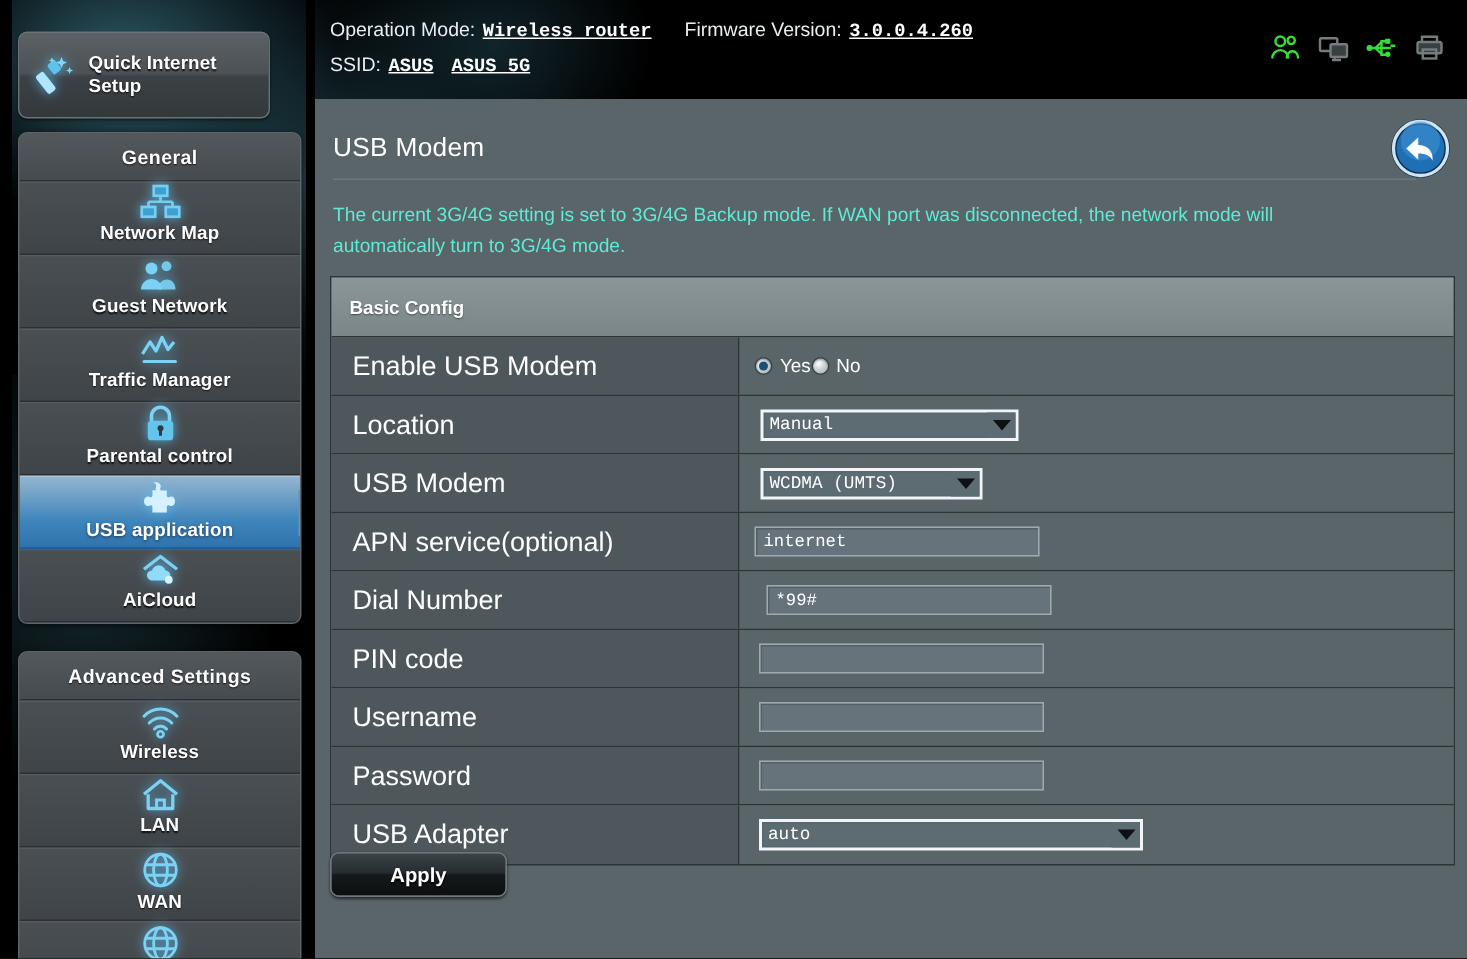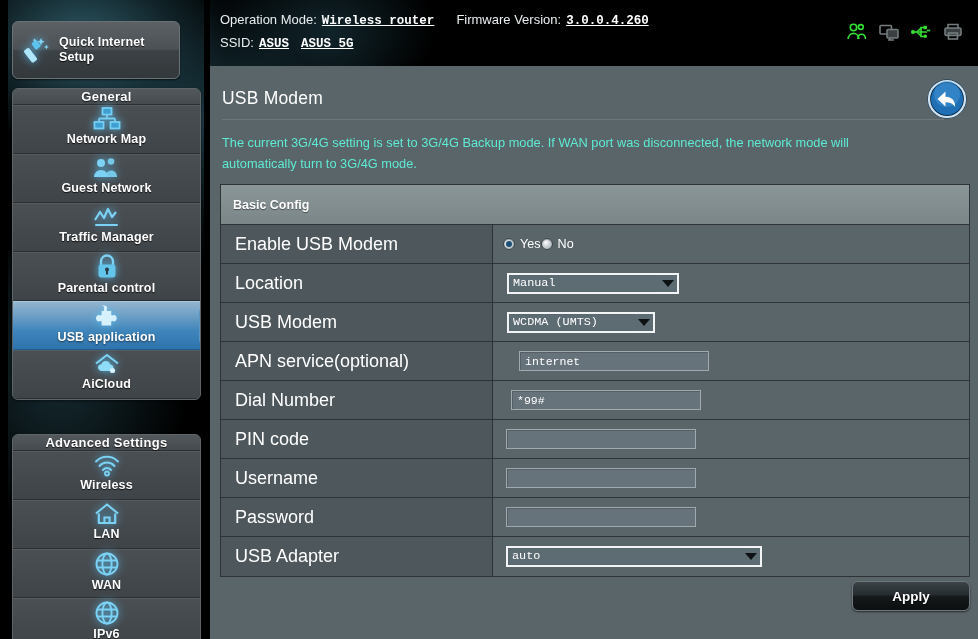--- a/index.html
+++ b/index.html
@@ -71,21 +71,21 @@
     border-radius: 6px;
     background: #43484c;
     border: 1px solid #5e6468;
     overflow: hidden;
     box-shadow: 0 1px 3px rgba(0,0,0,0.55);
   }
   #group-general { top: 88px; }
   #group-advanced { top: 434px; }
 
   .group-title {
-    height: 16px;
+    height: 32px;
     display: flex; align-items: center; justify-content: center;
     color: #ffffff; font-size: 13px; font-weight: bold;
     letter-spacing: 0.3px;
     background: linear-gradient(180deg, #53585c 0%, #464b4f 100%);
     border-bottom: 1px solid #2b2f32;
     text-shadow: 0 1px 1px rgba(0,0,0,0.75);
   }
 
   .menu-item {
     position: relative;
@@ -270,21 +270,21 @@
     background: #67737a;
     border: 1px solid #9fa9ae;
     color: #ffffff;
     font-family: "Liberation Mono", monospace;
     font-size: 11.5px;
     padding: 0 5px;
     outline: none;
     box-shadow: inset 1px 1px 0 rgba(0,0,0,0.18);
   }
   input.txt::placeholder { color: #b9c2c6; }
-  .w-apn   { width: 190px; margin-left: 16px; }
+  .w-apn   { width: 190px; margin-left: 0; }
   .w-dial  { width: 190px; margin-left: 8px; }
   .w-pin   { width: 190px; margin-left: 3px; }
   .w-user  { width: 190px; margin-left: 3px; }
   .w-pass  { width: 190px; margin-left: 3px; }
 
   
   .sel {
     position: relative;
     height: 21px;
     background: #5d6b73;
@@ -316,23 +316,23 @@
     border-right: 6px solid transparent;
     border-top: 7px solid #0d1113;
   }
   .w-loc { width: 172px; margin-left: 4px; }
   .w-mod { width: 148px; margin-left: 4px; }
   .w-ada { width: 256px; margin-left: 3px; }
 
   
   #apply-wrap {
     position: absolute;
-    left: 10px; top: 515px;
+    left: 10px; top: 502px;
     width: 750px;
-    display: flex; justify-content: flex-end;
+    display: flex; justify-content: flex-start;
   }
   #apply-btn {
     width: 118px; height: 30px;
     border-radius: 6px;
     background: linear-gradient(180deg, #3b4347 0%, #262c30 45%, #15191b 52%, #0c0f10 100%);
     border: 1px solid #6f787c;
     color: #ffffff;
     font-size: 13.5px;
     font-weight: bold;
     display: flex; align-items: center; justify-content: center;

